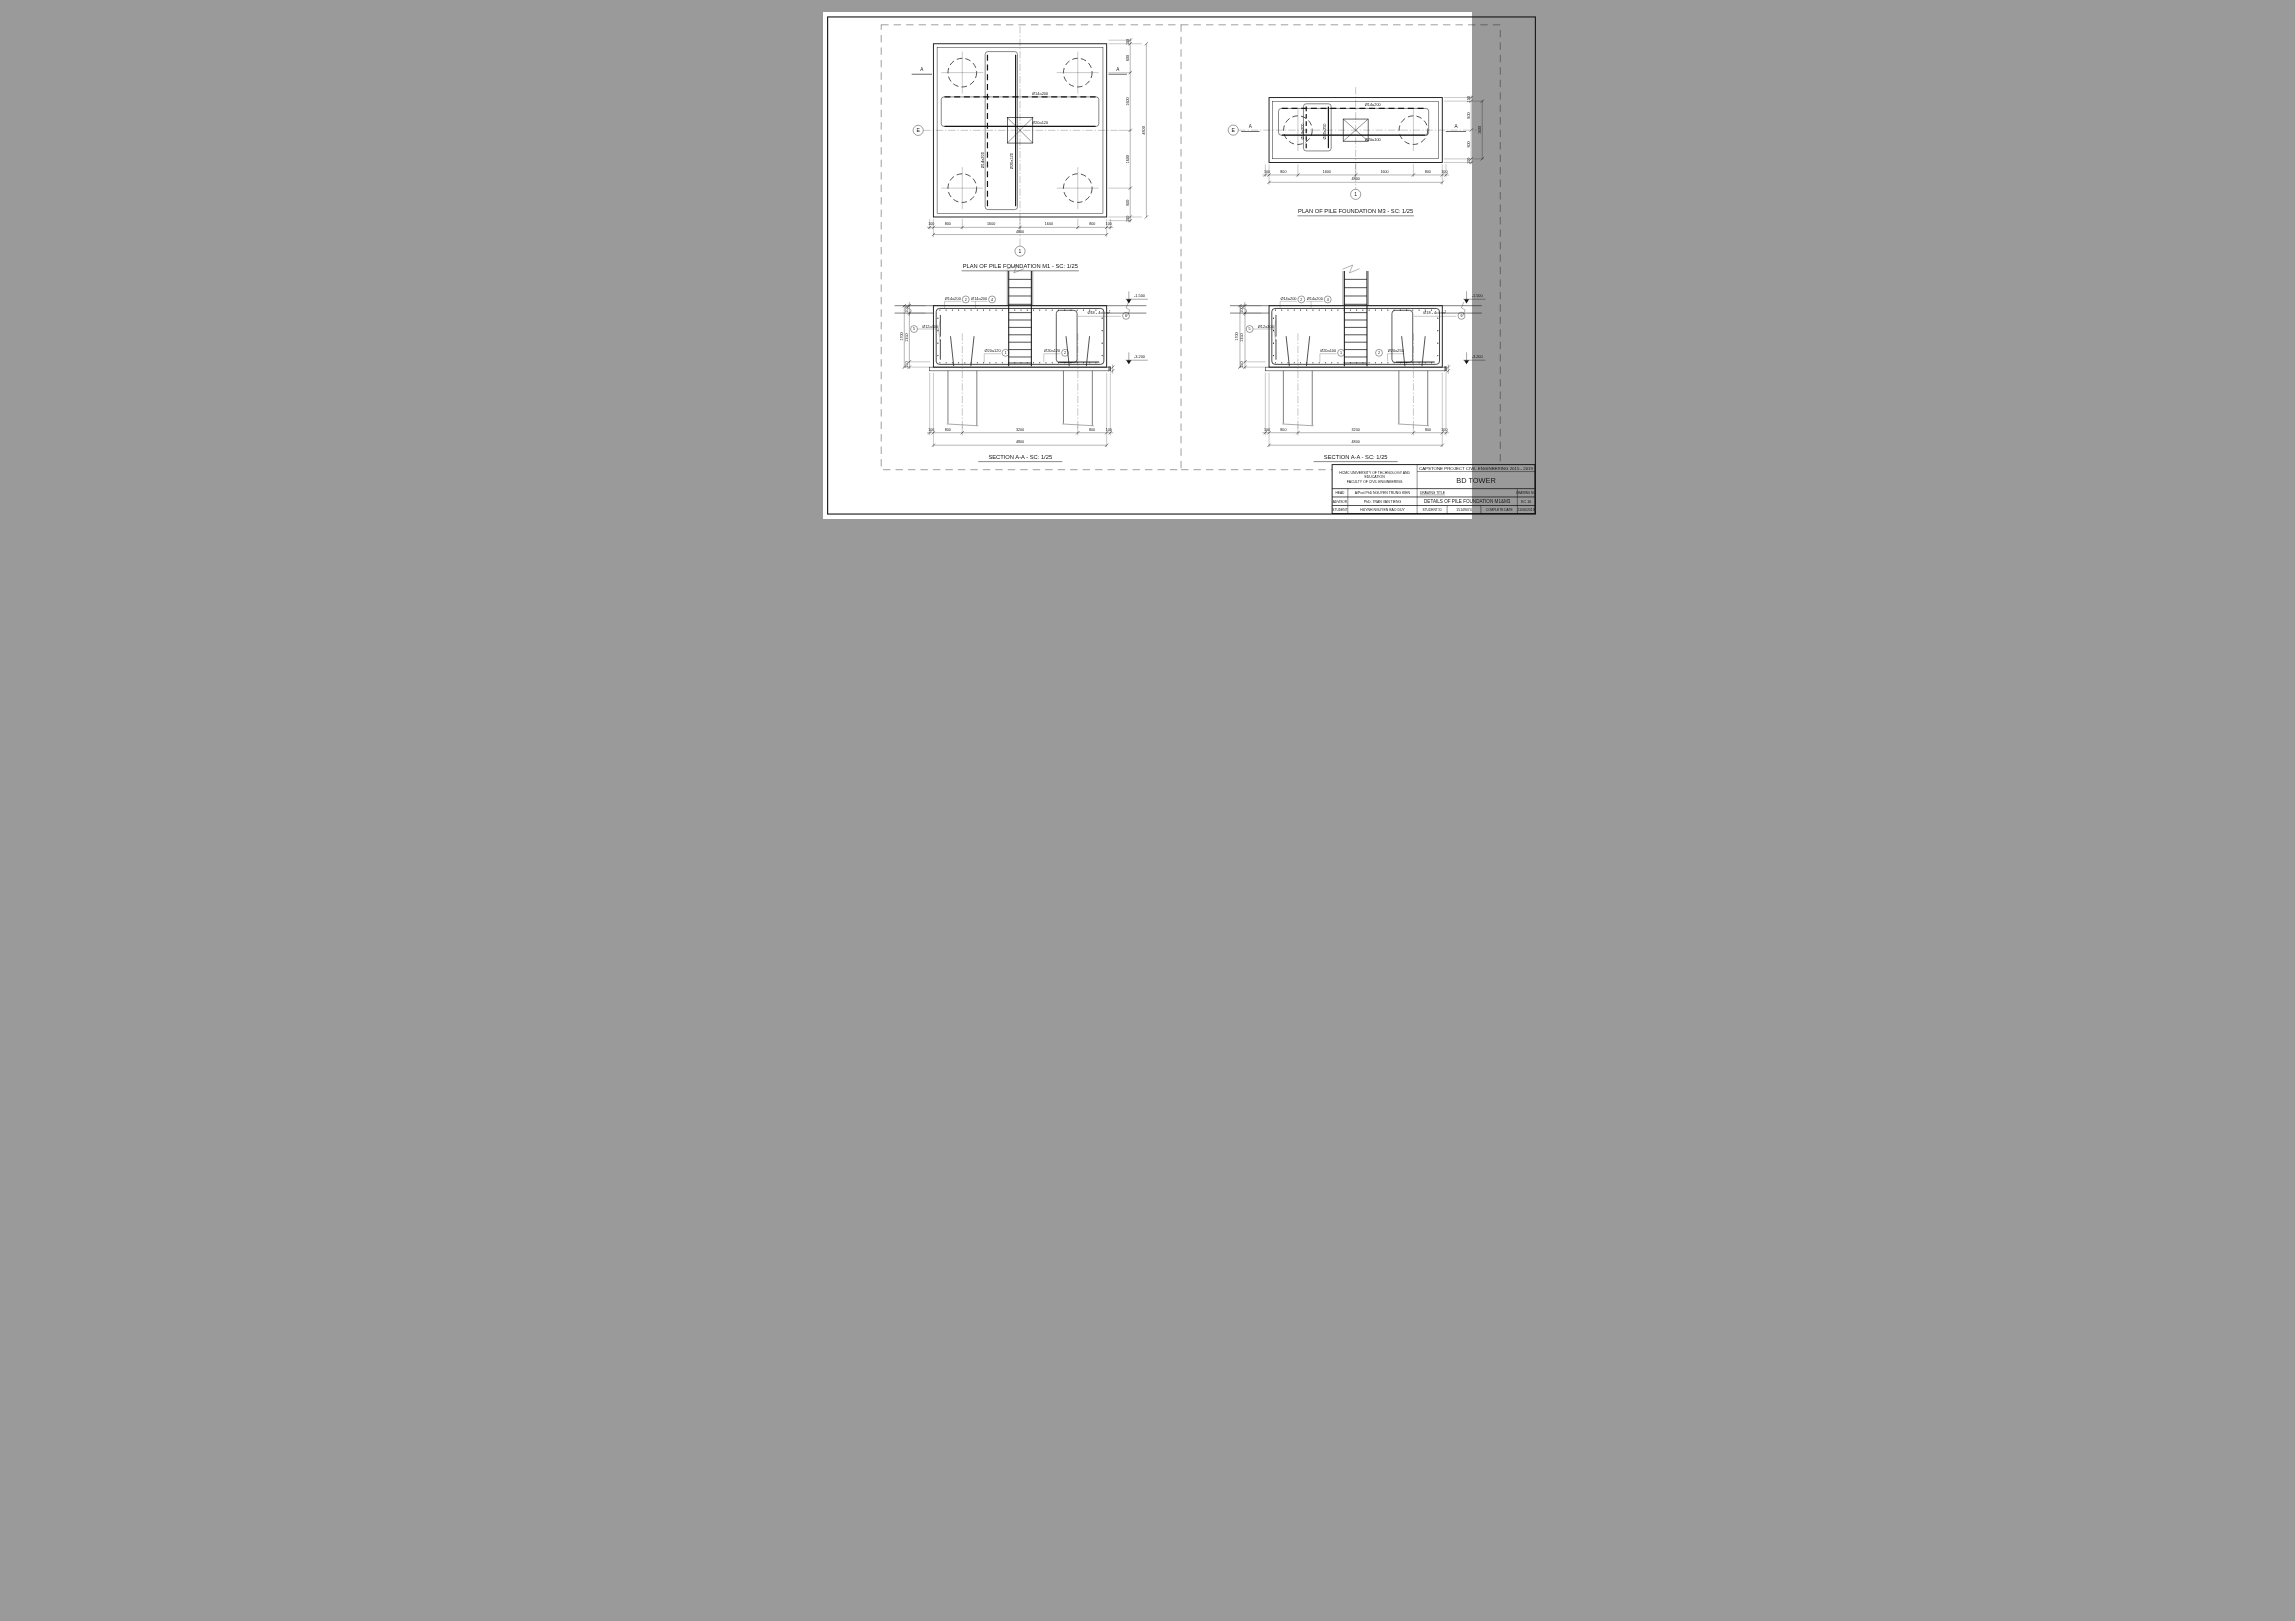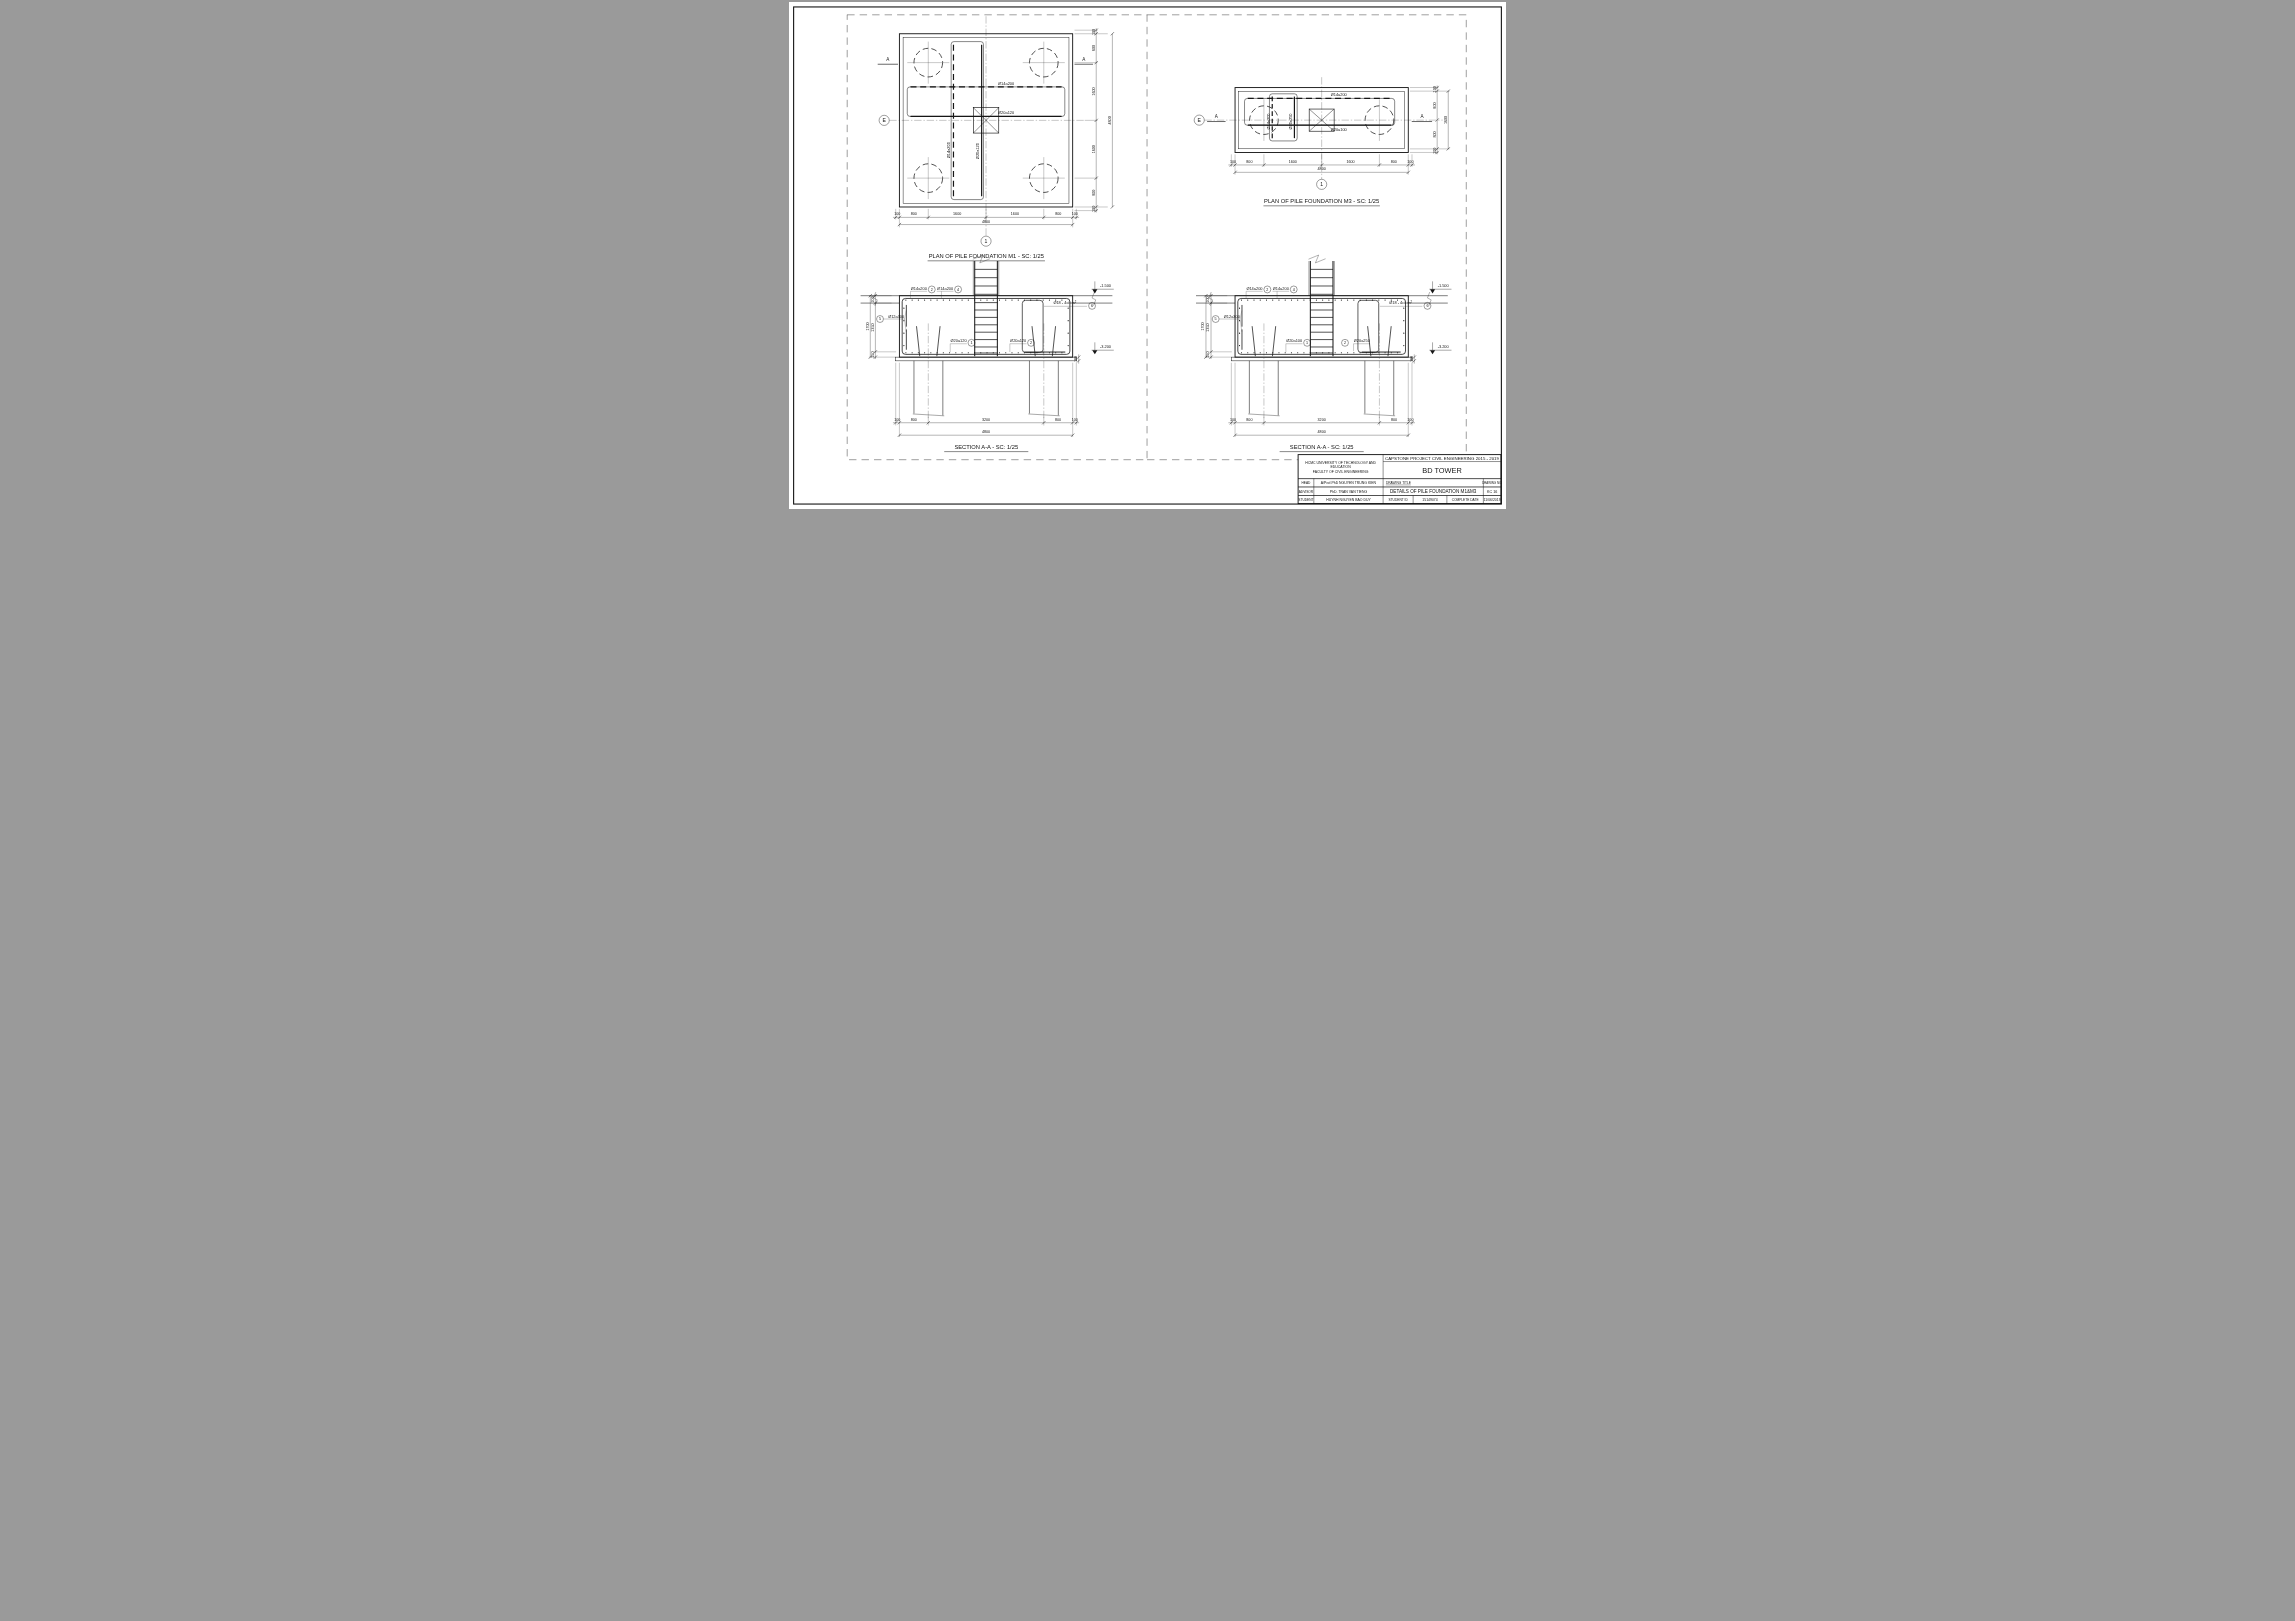--- a/index.html
+++ b/index.html
@@ -1,16 +1,16 @@
 <!DOCTYPE html>
 <html style="font-size:7.4px"><head>
 <meta charset="utf-8">
 <style>
   html,body{margin:0;padding:0;background:#9a9a9a;}
-  .sheet{width:717px;height:507px;margin:2px auto;background:#ffffff;position:relative;}
+  .sheet{width:649px;height:507px;margin:12px auto;background:#ffffff;position:relative;}
   svg{display:block;}
   svg text{font-family:"Liberation Sans","DejaVu Sans",sans-serif;fill:#141414;stroke:none;}
   .ln{stroke:#161616;fill:none;}
   .cl{stroke:#333;fill:none;stroke-width:0.6;stroke-dasharray:16 4 3 4;}
   .ext{stroke:#2a2a2a;fill:none;stroke-width:0.55;}
   .dim{stroke:#1c1c1c;fill:none;stroke-width:0.7;}
   .tick{stroke:#111;fill:none;stroke-width:1.1;}
   .dots{stroke:#111;fill:none;stroke-width:2.5;stroke-linecap:round;stroke-dasharray:0.01 13.5;}
   .dotsv{stroke:#111;fill:none;stroke-width:2.5;stroke-linecap:round;stroke-dasharray:0.01 27;}
   .t8{font-size:8px;}

